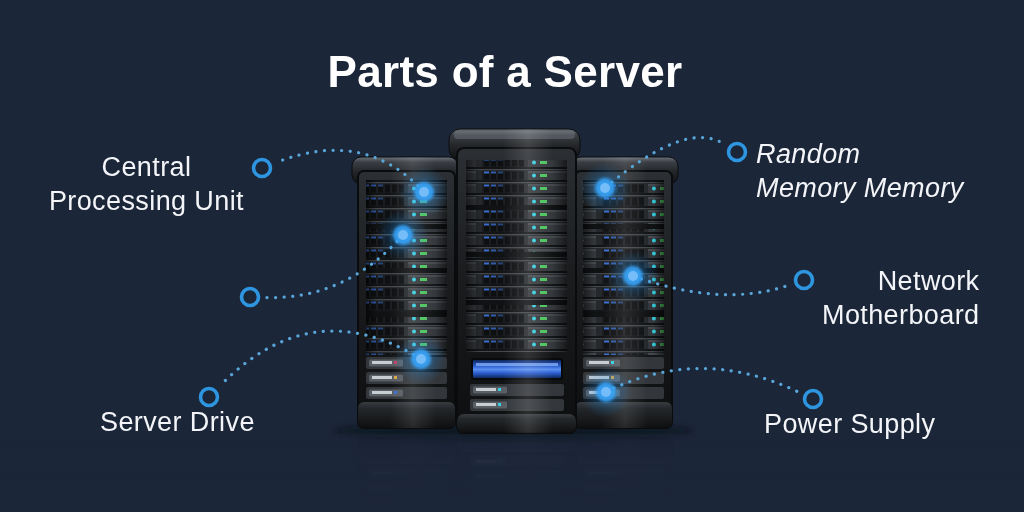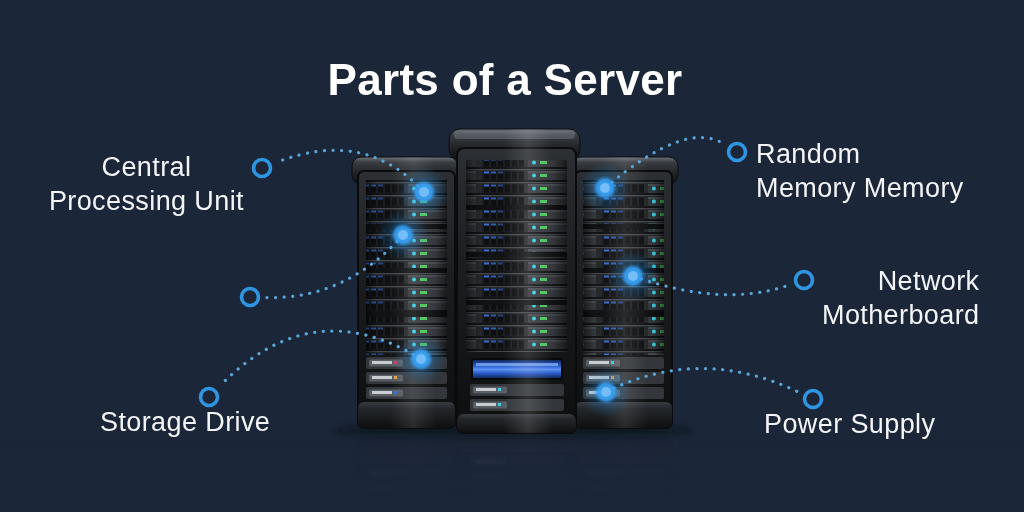--- a/index.html
+++ b/index.html
@@ -2,37 +2,37 @@
 <html><head>
 <meta charset="utf-8">
 <style>
   html,body{margin:0;padding:0;background:#1c2639;}
   .stage{
     position:relative;width:1024px;height:512px;overflow:hidden;
     background:var(--bg,#1c2639);
     font-family:"Liberation Sans",sans-serif;
   }
   .title{
-    position:absolute;top:40px;left:0;right:14px;margin:16px;
+    position:absolute;top:40px;left:0;right:14px;margin:8px;
     text-align:center;
     font:700 44px/1.1 "Liberation Sans",sans-serif;
     letter-spacing:.3px;color:var(--title,#ffffff);
   }
   .label{
     position:absolute;
     color:var(--text,#f3f5f8);
     font:400 27px/34px "Liberation Sans",sans-serif;
     letter-spacing:.4px;
     white-space:nowrap;
   }
   .label span{display:block;}
   .label-cpu{top:150px;right:780px;text-align:center;}
   .label-motherboard{top:282px;left:66px;}
   .label-storage{top:405px;left:100px;}
-  .label-ram{top:137px;left:756px;}
+  .label-ram{top:137px;left:756px;font-style:italic;}
   .label-network{top:264px;left:822px;text-align:right;}
   .label-power{top:407px;left:764px;}
   svg.canvas{position:absolute;inset:0;}
 </style>
 </head>
 <body>
 
 <div class="stage" style="--bg: #1c2639; --title: #ffffff; --text: #f3f5f8;">
 
   <h1 class="title">Parts of a Server</h1>
@@ -231,21 +231,21 @@
         <circle cx="606" cy="392" r="10" fill="#39a1f4" filter="url(#blurSoft)" opacity="0.95"></circle>
         <circle cx="606" cy="392" r="5" fill="#7cc0f8" opacity="0.9"></circle>
       </g>
   </svg>
 
   <div class="label label-cpu">
     <span>Central</span>
     <span>Processing Unit</span>
   </div>
   <div class="label label-storage">
-    <span>Storage Drive</span>
+    <span>Server Drive</span>
   </div>
   <div class="label label-ram">
     <span>Random</span>
     <span>Memory Memory</span>
   </div>
   <div class="label label-network">
     <span>Network</span>
     <span>Motherboard</span>
   </div>
   <div class="label label-power">

